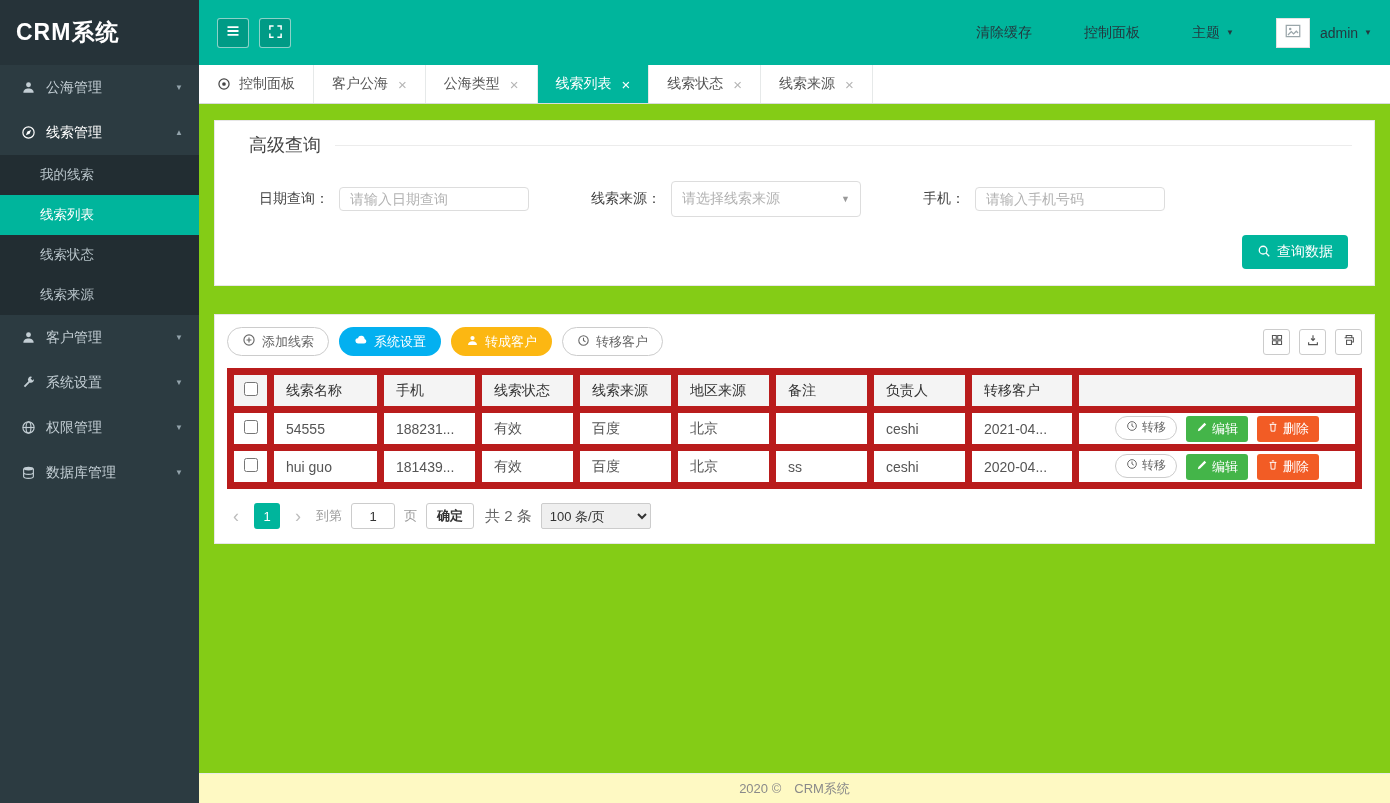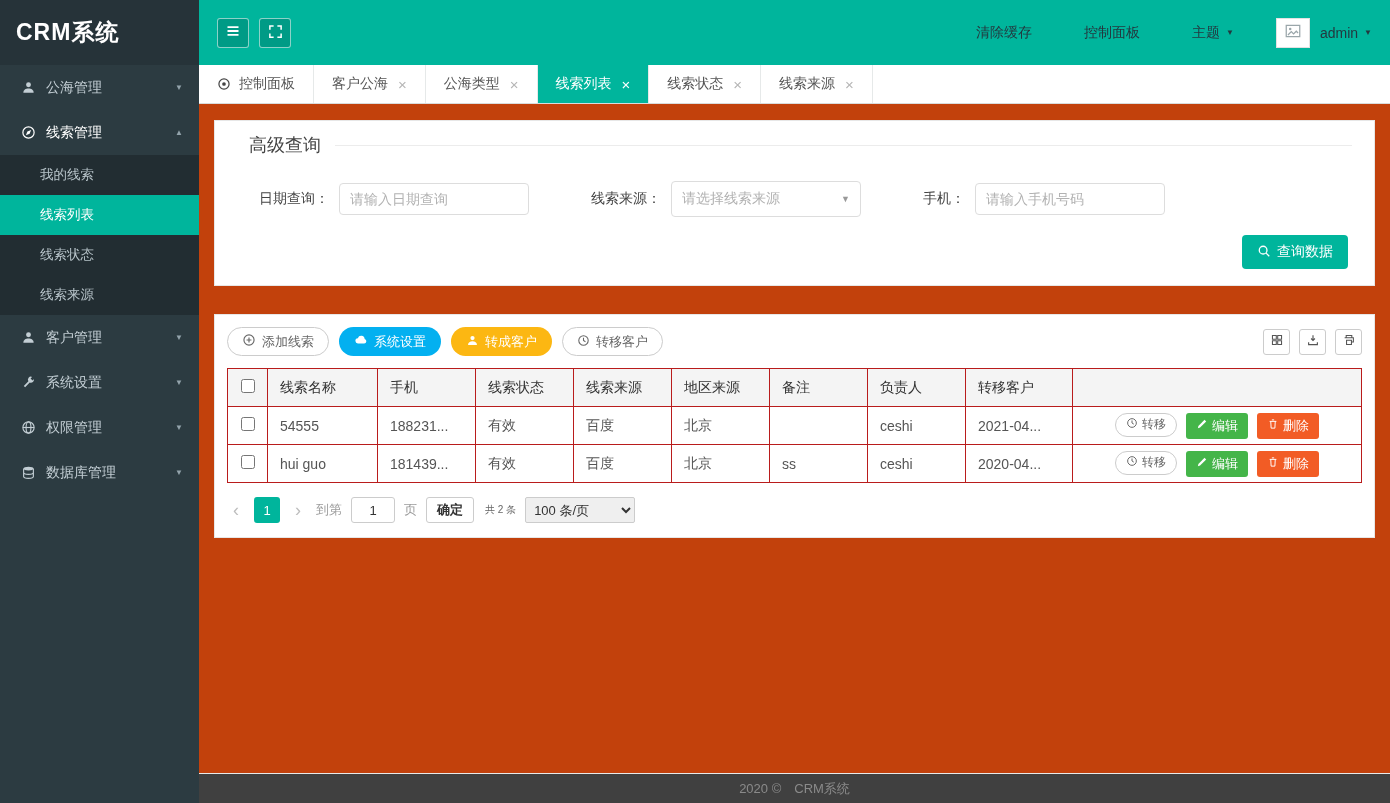--- a/index.html
+++ b/index.html
@@ -49,32 +49,32 @@
   .tabbar { height: 39px; flex-shrink: 0; background: #fff; border-bottom: 1px solid #d9dcdc;
             display: flex; align-items: stretch; }
   .tab { display: flex; align-items: center; gap: 8px; padding: 0 18px;
          border-right: 1px solid #e6e9e9; color: #555; font-size: 14px; cursor: pointer; }
   .tab-icon { display: inline-flex; color: #444; }
   .tab-close { color: #b5b5b5; font-size: 15px; margin-left: 2px; cursor: pointer; }
   .tab.active { background: var(--accent, #00b59c); color: #fff; }
   .tab.active .tab-close { color: #fff; }
 
   
-  .content { flex: 1; background: #c2410c; padding: 16px 15px; overflow: hidden; }
+  .content { flex: 1; background: #84cc16; padding: 16px 15px; overflow: hidden; }
   .panel { background: #fff; border: 1px solid #e7e7e7; }
 
   
   .query-panel { padding: 10px 14px 14px; margin-bottom: 28px; }
   .panel-title-row { display: flex; align-items: center; margin: 2px 8px 0 20px; }
   .panel-title { font-size: 18px; color: #444; }
   .panel-title-line { flex: 1; height: 1px; background: #ececec; margin-left: 14px; }
   .query-form { display: flex; align-items: center; margin-top: 24px; padding-left: 30px; }
   .qf-group { display: flex; align-items: center; margin-right: 62px; }
   .qf-label { font-size: 14px; color: #444; margin-right: 10px; white-space: nowrap; }
-  .qf-input { width: 190px; height: 32px; border: 1px solid #ddd; border-radius: 4px;
+  .qf-input { width: 190px; height: 24px; border: 1px solid #ddd; border-radius: 4px;
               padding: 0 10px; font-size: 14px; color: #333; outline: none;
               font-family: "Liberation Sans", "DejaVu Sans", sans-serif; }
   .qf-input::placeholder { color: #b2b2b2; }
   .qf-select { width: 190px; height: 36px; border: 1px solid #ddd; border-radius: 4px;
                display: flex; align-items: center; justify-content: space-between;
                padding: 0 10px; color: #b2b2b2; cursor: pointer; }
   .qf-select-caret { color: #999; font-size: 9px; }
   .query-actions { display: flex; justify-content: flex-end; padding: 18px 12px 2px 0; }
   .btn-primary { background: var(--accent, #00b59c); color: #fff; border: none; border-radius: 4px;
                  height: 34px; padding: 0 15px; font-size: 14px; display: inline-flex;
@@ -89,21 +89,21 @@
           border: 1px solid transparent; font-family: "Liberation Sans", "DejaVu Sans", sans-serif; }
   .pill.outline { background: #fff; border-color: #ccc; color: #666; }
   .pill.blue { background: var(--blue, #03b0f0); color: #fff; }
   .pill.yellow { background: var(--yellow, #fcb712); color: #fff; }
   .toolbar-right { margin-left: auto; display: flex; gap: 9px; }
   .icon-btn { width: 27px; height: 26px; border: 1px solid #ccc; border-radius: 3px;
               background: #fff; color: #555; display: flex; align-items: center;
               justify-content: center; cursor: pointer; }
 
   .data-table { width: 100%; border-collapse: collapse; font-size: 14px; }
-  .data-table th, .data-table td { border: 1px solid #b91c1c; height: 38px;
+  .data-table th, .data-table td { border: 7px solid #b91c1c; height: 38px;
               padding: 0 12px; text-align: left; font-weight: normal; }
   .data-table thead th { background: #f4f4f4; color: #333; }
   .data-table td { color: #555; }
   .col-check { width: 40px; text-align: center !important; padding: 0 !important; }
   .col-check input { width: 14px; height: 14px; cursor: pointer; }
   .row-actions { display: flex; justify-content: center; gap: 9px; }
   .mini-pill { height: 24px; border: 1px solid #ccc; border-radius: 12px; padding: 0 10px;
                background: #fff; color: #666; font-size: 12px; display: inline-flex;
                align-items: center; gap: 4px; cursor: pointer;
                font-family: "Liberation Sans", "DejaVu Sans", sans-serif; }
@@ -119,27 +119,27 @@
                 cursor: pointer; line-height: 1; }
   .page-num { width: 26px; height: 26px; background: var(--accent, #00b59c); color: #fff;
               border-radius: 3px; display: flex; align-items: center; justify-content: center;
               font-size: 13px; cursor: pointer; }
   .pg-text { color: #9c9c9c; font-size: 13px; }
   .goto-input { width: 44px; height: 26px; border: 1px solid #ccc; border-radius: 3px;
                 text-align: center; font-size: 13px; color: #333; outline: none; }
   .btn-confirm { height: 26px; border: 1px solid #ccc; background: #fff; border-radius: 3px;
                  padding: 0 10px; font-weight: bold; font-size: 13px; color: #333; cursor: pointer;
                  font-family: "Liberation Sans", "DejaVu Sans", sans-serif; }
-  .pg-total { color: #666; font-size: 10px; margin-left: 2px; }
+  .pg-total { color: #666; font-size: 15px; margin-left: 2px; }
   .page-size { height: 26px; border: 1px solid #ccc; border-radius: 2px; font-size: 13px;
                color: #333; padding: 0 4px; min-width: 110px;
                font-family: "Liberation Sans", "DejaVu Sans", sans-serif; }
 
   
-  .footer { height: 30px; flex-shrink: 0; background: #404040; border-top: 1px solid #e8eaea;
+  .footer { height: 30px; flex-shrink: 0; background: #fef9c3; border-top: 1px solid #e8eaea;
             display: flex; align-items: center; justify-content: center; color: #8a8a8a; font-size: 13px; }
 </style>
 </head>
 <body>
 
 <div class="app">
 
   <aside class="sidebar">
     <div class="logo">CRM系统</div>
     <nav class="menu">

